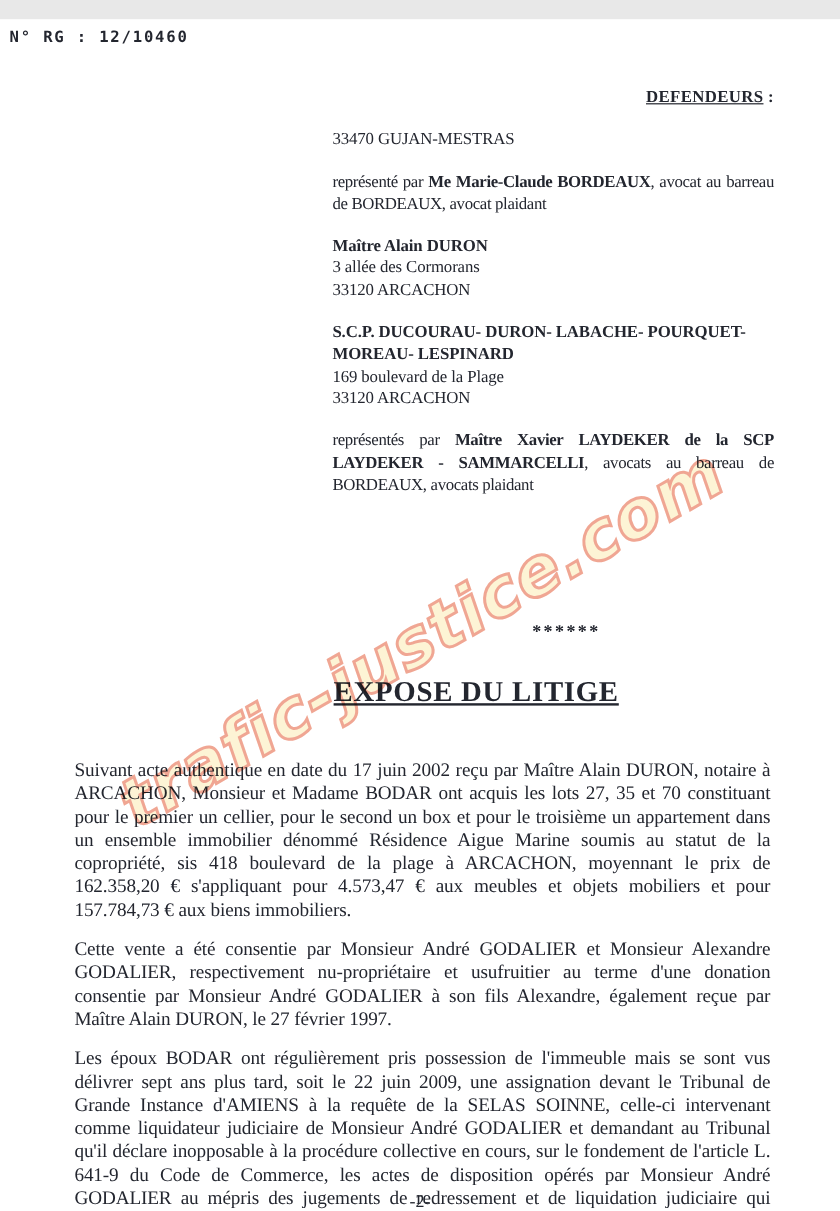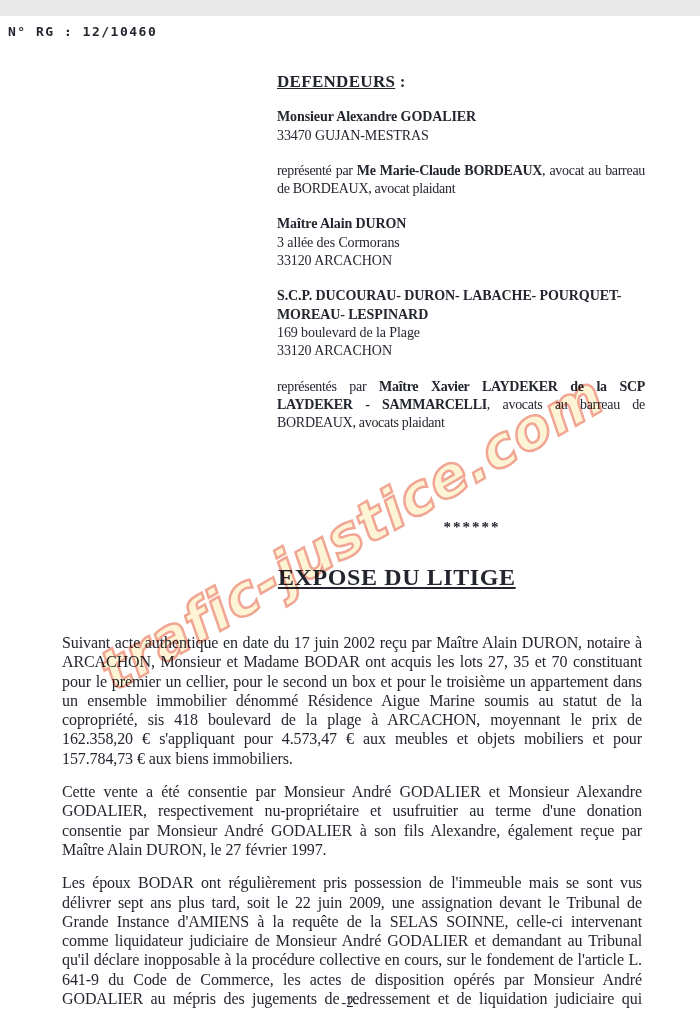--- a/index.html
+++ b/index.html
@@ -15,21 +15,21 @@
   .rg {
     position:absolute; top:8px; left:8px;
     font-family:"DejaVu Sans Mono", monospace;
     font-size:13px; font-weight:700; letter-spacing:1.5px;
     white-space:pre;
   }
   .defendants {
     position:absolute; top:57px; left:277px; width:368px;
     font-size:14px; line-height:18.3px; letter-spacing:-0.1px;
   }
-  .defendants-heading { margin:0 0 17px 0; font-size:17px; font-weight:700; letter-spacing:0.3px; }
+  .defendants-heading { margin:0 0 17px 0; font-size:14px; font-weight:700; letter-spacing:0.3px;text-align:right; }
   .u { text-decoration:underline; }
   .party { margin:0 0 17px 0; }
   .party p { margin:0; }
   .party .name { font-weight:700; }
   .rep { margin:0 0 17px 0; text-align:justify; letter-spacing:-0.3px; }
   .rep b { font-weight:700; }
   .separator {
     position:absolute; top:503px; left:277px; width:390px;
     text-align:center; font-weight:700; font-size:15px; letter-spacing:2px;
   }
@@ -69,21 +69,20 @@
 <body>
 
 <div class="page">
 
   <div class="rg">N° RG : 12/10460</div>
 
   <section class="defendants">
     <h2 class="defendants-heading"><span class="u">DEFENDEURS</span><span> :</span></h2>
 
     <div class="party">
-      <p class="name">Monsieur Alexandre GODALIER</p>
       <p>33470 GUJAN-MESTRAS</p>
     </div>
 
     <p class="rep"><span>représenté par </span><b>Me Marie-Claude BORDEAUX</b><span>, avocat au barreau de BORDEAUX, avocat plaidant</span></p>
 
     <div class="party">
       <p class="name">Maître Alain DURON</p>
       <p>3 allée des Cormorans</p>
       <p>33120 ARCACHON</p>
     </div>

